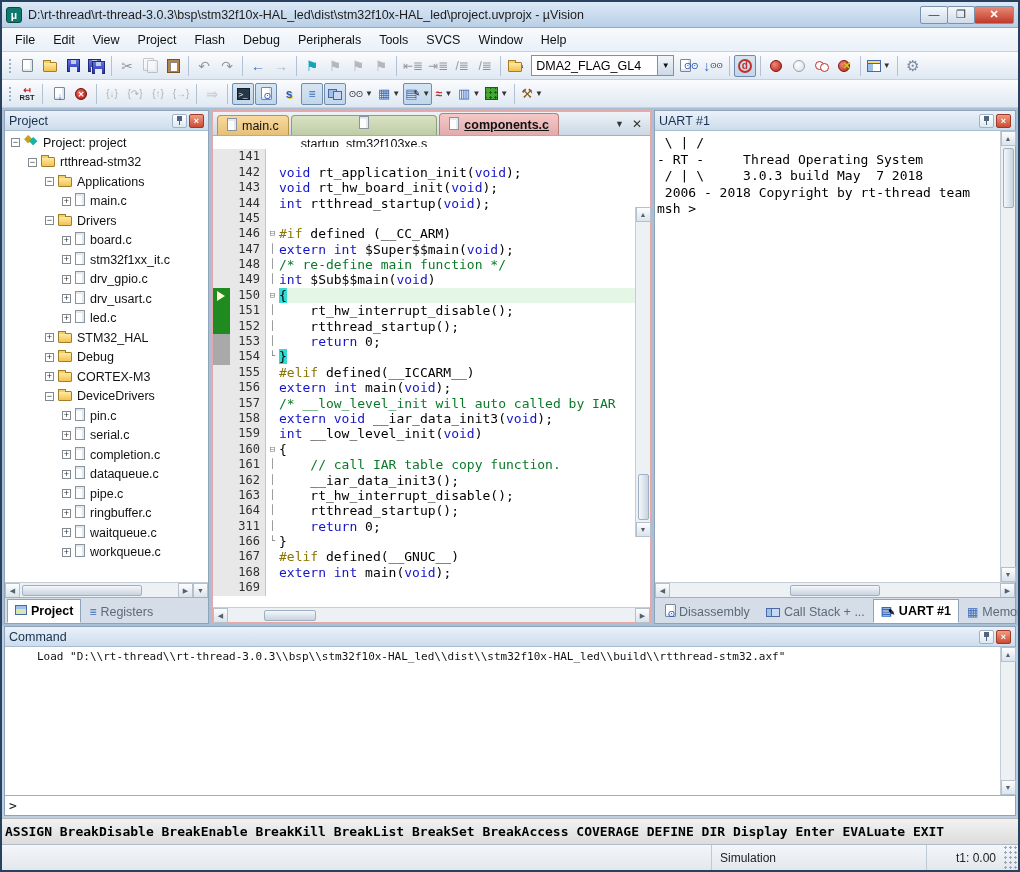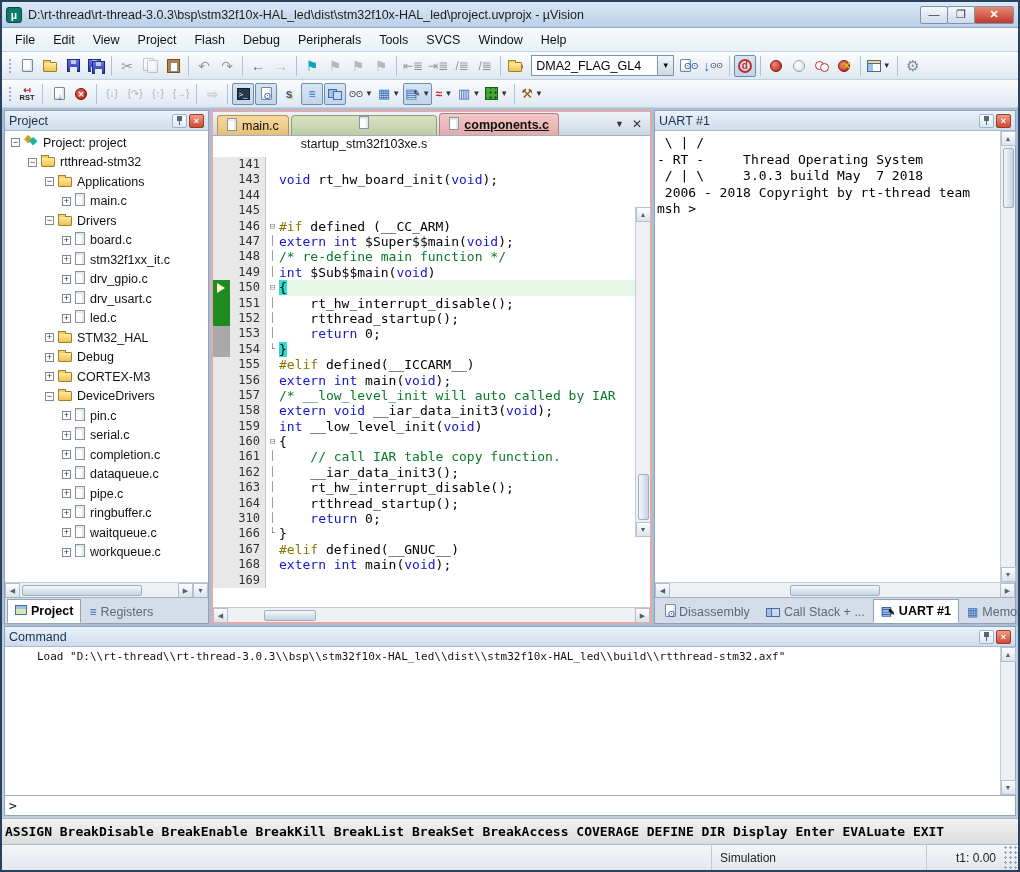--- a/index.html
+++ b/index.html
@@ -534,43 +534,44 @@
             <span class="elabel">components.c</span>
           </span>
           <span class="right">
             <span style="font-size: 9px;">▼</span>
             <span style="font-size: 12px;">✕</span>
           </span>
         </div>
       <div class="codewrap">
         <div class="codearea" id="code-area">
             <div class="codeline"><span class="c-margin"></span><span class="c-num">141</span><span class="c-fold"></span><span class="c-code"></span></div>
+            <div class="codeline"><span class="c-margin"></span><span class="c-num">142</span><span class="c-fold"></span><span class="c-code"><span class="tok-k">void</span><span class="tok-t"> rt_application_init(</span><span class="tok-k">void</span><span class="tok-t">);</span></span></div>
             <div class="codeline"><span class="c-margin"></span><span class="c-num">143</span><span class="c-fold"></span><span class="c-code"><span class="tok-k">void</span><span class="tok-t"> rt_hw_board_init(</span><span class="tok-k">void</span><span class="tok-t">);</span></span></div>
-            <div class="codeline"><span class="c-margin"></span><span class="c-num">144</span><span class="c-fold"></span></div>
+            <div class="codeline"><span class="c-margin"></span><span class="c-num">144</span><span class="c-fold"></span><span class="c-code"><span class="tok-k">int</span><span class="tok-t"> rtthread_startup(</span><span class="tok-k">void</span><span class="tok-t">);</span></span></div>
             <div class="codeline"><span class="c-margin"></span><span class="c-num">145</span><span class="c-fold"></span><span class="c-code"></span></div>
             <div class="codeline"><span class="c-margin"></span><span class="c-num">146</span><span class="c-fold">⊟</span><span class="c-code"><span class="tok-p">#if</span><span class="tok-t"> defined (__CC_ARM)</span></span></div>
             <div class="codeline"><span class="c-margin"></span><span class="c-num">147</span><span class="c-fold">│</span><span class="c-code"><span class="tok-k">extern</span><span class="tok-t"> </span><span class="tok-k">int</span><span class="tok-t"> $Super$$main(</span><span class="tok-k">void</span><span class="tok-t">);</span></span></div>
             <div class="codeline"><span class="c-margin"></span><span class="c-num">148</span><span class="c-fold">│</span><span class="c-code"><span class="tok-c">/* re-define main function */</span></span></div>
             <div class="codeline"><span class="c-margin"></span><span class="c-num">149</span><span class="c-fold">│</span><span class="c-code"><span class="tok-k">int</span><span class="tok-t"> $Sub$$main(</span><span class="tok-k">void</span><span class="tok-t">)</span></span></div>
             <div class="codeline"><span class="c-margin arrow"></span><span class="c-num">150</span><span class="c-fold">⊟</span><span class="c-code cur"><span class="tok-b">{</span></span></div>
             <div class="codeline"><span class="c-margin g"></span><span class="c-num">151</span><span class="c-fold">│</span><span class="c-code"><span class="tok-t">    rt_hw_interrupt_disable();</span></span></div>
             <div class="codeline"><span class="c-margin g"></span><span class="c-num">152</span><span class="c-fold">│</span><span class="c-code"><span class="tok-t">    rtthread_startup();</span></span></div>
             <div class="codeline"><span class="c-margin x"></span><span class="c-num">153</span><span class="c-fold">│</span><span class="c-code"><span class="tok-t">    </span><span class="tok-k">return</span><span class="tok-t"> 0;</span></span></div>
             <div class="codeline"><span class="c-margin x"></span><span class="c-num">154</span><span class="c-fold">└</span><span class="c-code"><span class="tok-b">}</span></span></div>
             <div class="codeline"><span class="c-margin"></span><span class="c-num">155</span><span class="c-fold"></span><span class="c-code"><span class="tok-p">#elif</span><span class="tok-t"> defined(__ICCARM__)</span></span></div>
             <div class="codeline"><span class="c-margin"></span><span class="c-num">156</span><span class="c-fold"></span><span class="c-code"><span class="tok-k">extern</span><span class="tok-t"> </span><span class="tok-k">int</span><span class="tok-t"> main(</span><span class="tok-k">void</span><span class="tok-t">);</span></span></div>
             <div class="codeline"><span class="c-margin"></span><span class="c-num">157</span><span class="c-fold"></span><span class="c-code"><span class="tok-c">/* __low_level_init will auto called by IAR</span></span></div>
             <div class="codeline"><span class="c-margin"></span><span class="c-num">158</span><span class="c-fold"></span><span class="c-code"><span class="tok-k">extern</span><span class="tok-t"> </span><span class="tok-k">void</span><span class="tok-t"> __iar_data_init3(</span><span class="tok-k">void</span><span class="tok-t">);</span></span></div>
             <div class="codeline"><span class="c-margin"></span><span class="c-num">159</span><span class="c-fold"></span><span class="c-code"><span class="tok-k">int</span><span class="tok-t"> __low_level_init(</span><span class="tok-k">void</span><span class="tok-t">)</span></span></div>
             <div class="codeline"><span class="c-margin"></span><span class="c-num">160</span><span class="c-fold">⊟</span><span class="c-code"><span class="tok-t">{</span></span></div>
             <div class="codeline"><span class="c-margin"></span><span class="c-num">161</span><span class="c-fold">│</span><span class="c-code"><span class="tok-c">    // call IAR table copy function.</span></span></div>
             <div class="codeline"><span class="c-margin"></span><span class="c-num">162</span><span class="c-fold">│</span><span class="c-code"><span class="tok-t">    __iar_data_init3();</span></span></div>
             <div class="codeline"><span class="c-margin"></span><span class="c-num">163</span><span class="c-fold">│</span><span class="c-code"><span class="tok-t">    rt_hw_interrupt_disable();</span></span></div>
             <div class="codeline"><span class="c-margin"></span><span class="c-num">164</span><span class="c-fold">│</span><span class="c-code"><span class="tok-t">    rtthread_startup();</span></span></div>
-            <div class="codeline"><span class="c-margin"></span><span class="c-num">310</span><span class="c-fold">│</span><span class="c-code"><span class="tok-t">    </span><span class="tok-k">return</span><span class="tok-t"> 0;</span></span></div>
+            <div class="codeline"><span class="c-margin"></span><span class="c-num">311</span><span class="c-fold">│</span><span class="c-code"><span class="tok-t">    </span><span class="tok-k">return</span><span class="tok-t"> 0;</span></span></div>
             <div class="codeline"><span class="c-margin"></span><span class="c-num">166</span><span class="c-fold">└</span><span class="c-code"><span class="tok-t">}</span></span></div>
             <div class="codeline"><span class="c-margin"></span><span class="c-num">167</span><span class="c-fold"></span><span class="c-code"><span class="tok-p">#elif</span><span class="tok-t"> defined(__GNUC__)</span></span></div>
             <div class="codeline"><span class="c-margin"></span><span class="c-num">168</span><span class="c-fold"></span><span class="c-code"><span class="tok-k">extern</span><span class="tok-t"> </span><span class="tok-k">int</span><span class="tok-t"> main(</span><span class="tok-k">void</span><span class="tok-t">);</span></span></div>
             <div class="codeline"><span class="c-margin"></span><span class="c-num">169</span><span class="c-fold"></span></div>
           </div>
         <div class="vscroll">
           <span class="sbtn">▲</span>
           <span style="height:250px"></span>
           <span class="sthumbv" style="height:46px"></span>
           <span style="flex:1"></span>

